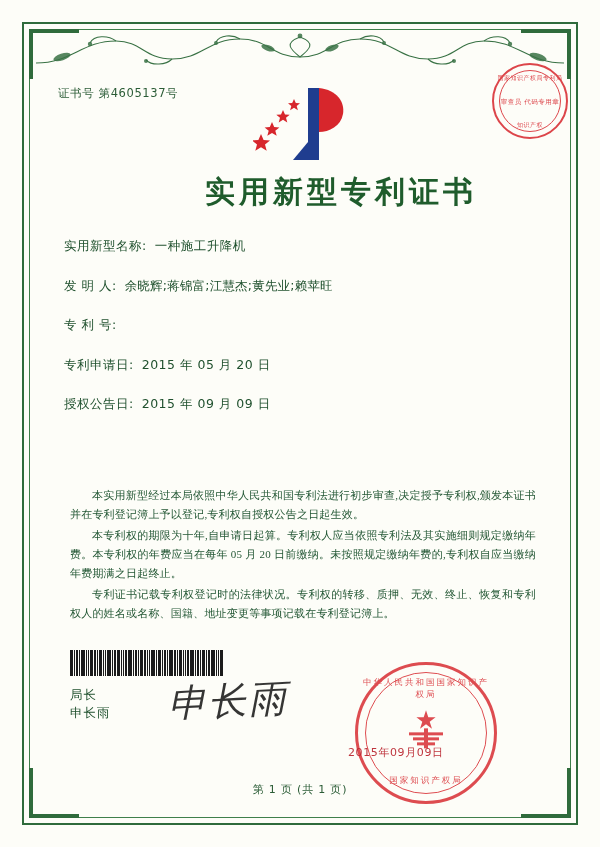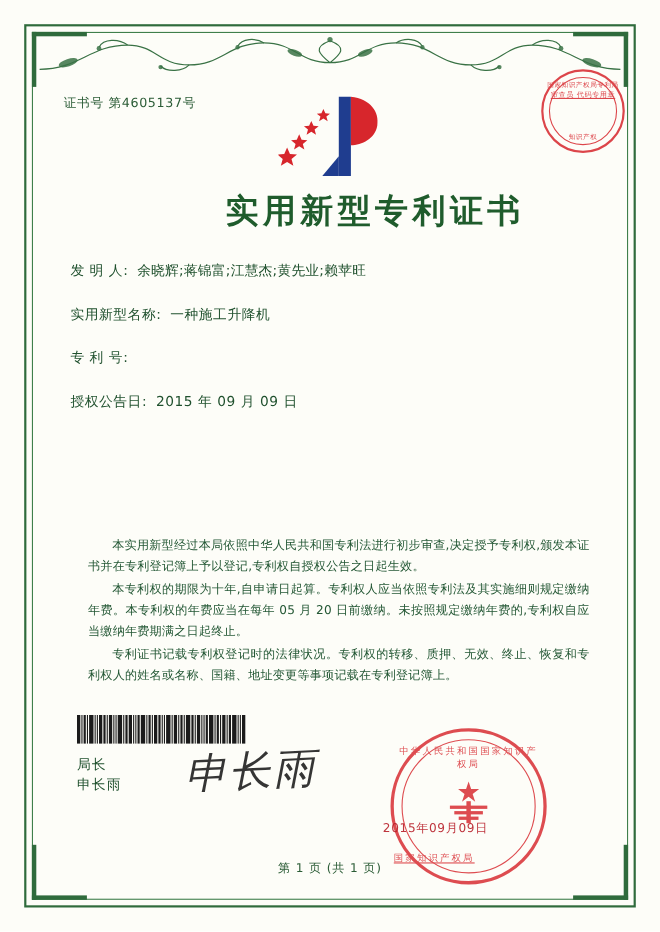--- a/index.html
+++ b/index.html
@@ -84,21 +84,21 @@
   .round-seal .seal-text-mid,
   .round-seal .seal-text-bottom {
     position: absolute;
     width: 100%;
     text-align: center;
     font-size: 6px;
     line-height: 7px;
     letter-spacing: 0.5px;
   }
   .round-seal .seal-text-top { top: 9px; }
-  .round-seal .seal-text-mid { top: 17px; font-size: 6.5px; line-height: 8px; text-decoration: underline; }
+  .round-seal .seal-text-mid { top: 33px; font-size: 6.5px; line-height: 8px; }
   .round-seal .seal-text-bottom { bottom: 9px; }
 
   
   .logo {
     position: absolute;
     left: 253px;
     top: 82px;
     width: 94px;
     height: 84px;
   }
@@ -151,22 +151,23 @@
     left: 64px;
     top: 486px;
     width: 472px;
     font-size: 11px;
     line-height: 19px;
     color: #235734;
     text-align: justify;
     letter-spacing: 0.2px;
   }
   .body-text p {
-    margin: 0 0 2px 16px;
+    margin: 0 0 2px 6px;
     text-indent: 22px;
+    font-family: Liberation Serif, serif;
   }
 
   
   .barcode {
     position: absolute;
     left: 70px;
     top: 650px;
     width: 160px;
     height: 26px;
     display: flex;
@@ -225,23 +226,23 @@
     top: 12px;
     width: 100%;
     text-align: center;
     font-size: 8.5px;
     letter-spacing: 2px;
   }
   .nat-seal .seal-arc-bottom {
     position: absolute;
     bottom: 14px;
     width: 100%;
+    text-align: center;
     font-size: 8.5px;
     letter-spacing: 2px;
-    text-decoration: underline;
   }
   .nat-seal .emblem {
     position: absolute;
     left: 50%;
     top: 50%;
     transform: translate(-50%, -56%);
     width: 54px;
     height: 44px;
   }
   .seal-date {
@@ -323,30 +324,34 @@
       <polygon points="41,17 42.8,21 47,21.3 43.7,24 44.9,28.2 41,25.7 37.1,28.2 38.3,24 35,21.3 39.2,21"></polygon>
     </g>
     <path d="M55 6 L55 78 L66 78 L66 6 Z" fill="#1f3d8f"></path>
     <path d="M66 6 C84 8 92 20 90 32 C88 44 76 50 66 50 Z" fill="#d7262c"></path>
     <path d="M55 78 L40 78 L55 60 Z" fill="#1f3d8f"></path>
   </svg>
 
   <div class="title">实用新型专利证书</div>
 
   <div class="fields">
+    <div class="field-row">
+      <div class="field-label">实用新型名称:</div>
+      <div class="field-value">一种施工升降机</div>
+    </div>
     <div class="field-row names">
       <div class="field-label">发 明 人:</div>
       <div class="field-value">余晓辉;蒋锦富;江慧杰;黄先业;赖苹旺</div>
     </div>
     <div class="field-row">
-      <div class="field-label">实用新型名称:</div>
-      <div class="field-value">一种施工升降机</div>
+      <div class="field-label">专 利 号:</div>
     </div>
     <div class="field-row">
-      <div class="field-label">专 利 号:</div>
+      <div class="field-label">专利申请日:</div>
+      <div class="field-value">2015 年 05 月 20 日</div>
     </div>
     <div class="field-row">
       <div class="field-label">授权公告日:</div>
       <div class="field-value">2015 年 09 月 09 日</div>
     </div>
   </div>
 
   <div class="body-text">
     <p>本实用新型经过本局依照中华人民共和国专利法进行初步审查,决定授予专利权,颁发本证书并在专利登记簿上予以登记,专利权自授权公告之日起生效。</p>
     <p>本专利权的期限为十年,自申请日起算。专利权人应当依照专利法及其实施细则规定缴纳年费。本专利权的年费应当在每年 05 月 20 日前缴纳。未按照规定缴纳年费的,专利权自应当缴纳年费期满之日起终止。</p>

